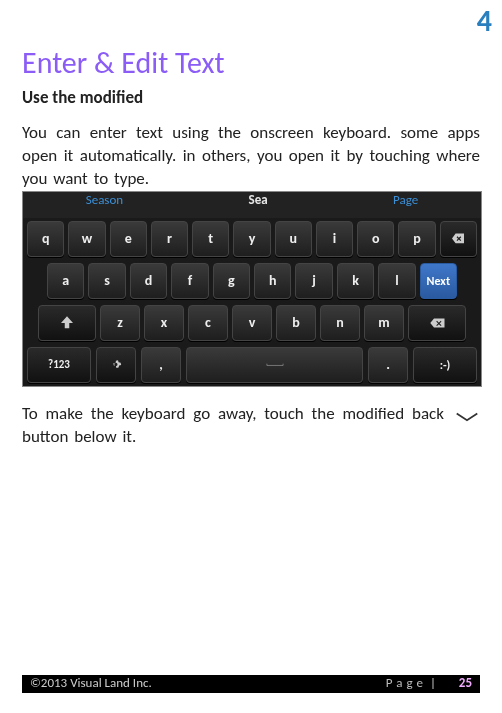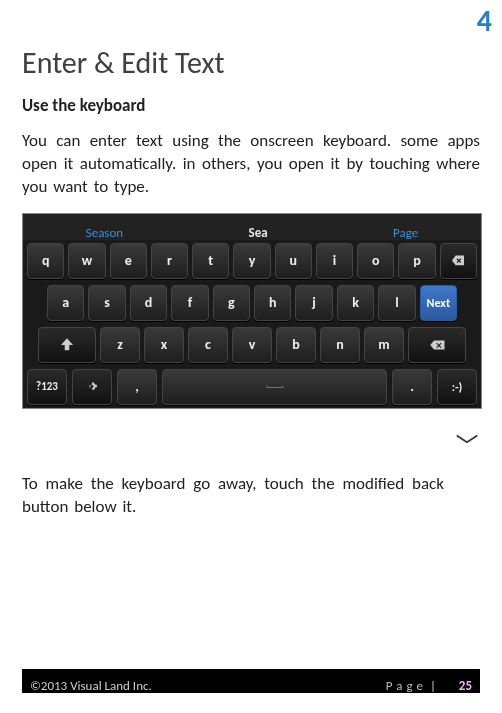--- a/index.html
+++ b/index.html
@@ -1,54 +1,54 @@
 <!DOCTYPE html>
 <html><head>
 <meta charset="utf-8">
 <style>
   * { box-sizing: border-box; margin: 0; padding: 0; }
   html, body { width: 502px; height: 713px; font-family: Calibri, Arial, sans-serif; background: #fff; color: #222; }
   .page { position: relative; width: 502px; height: 713px; overflow: hidden; }
   .chapter-number { position: absolute; top: 2px; right: 10px; font-size: 30px; font-weight: bold; color: #2a7fbf; }
   .content { padding: 44px 22px 0 22px; }
-  .title { color: #404040; font-size: 30px; font-weight: 400; margin-bottom: 14px; }
+  .title { color: #8b5cf6; font-size: 30px; font-weight: 400; margin-bottom: 6px; }
   .heading { font-weight: bold; font-size: 17px; margin-bottom: 14px; }
-  .para { font-size: 17px; line-height: 1.35; text-align: justify; margin-bottom: 14px; word-spacing: 2px;}
+  .para { font-size: 17px; line-height: 1.35; text-align: justify; word-spacing: 2px;}
   .kb-wrap { width: 460px; background: #1a1a1a; border: 1px solid #888; margin: 0 auto 16px auto; }
-  .kb-sugg { display: flex; justify-content: space-around; align-items: flex-end; height: 26px; background: #222; font-size: 13px; }
+  .kb-sugg { display: flex; justify-content: space-around; align-items: flex-start; height: 26px; background: #222; font-size: 13px; }
   .kb-sugg span { color: #3b8fd6; }
   .kb-sugg .hi { color: #e5e5e5; font-weight: bold; }
   .kb-row { display: flex; justify-content: center; gap: 4px; padding: 3px 4px; }
   .key { display: flex; align-items: center; justify-content: center; height: 36px; width: 40px; border-radius: 4px; background: linear-gradient(#3a3a3a,#1e1e1e); border: 1px solid #444; color: #eee; font-size: 14px; font-weight: bold; box-shadow: 0 1px 0 #000; }
   .kb-r2 .key { width: 40px; }
   .kb-r2 { padding-left: 24px; padding-right: 24px; }
   .key.wide { width: 58px; }
-  .key.wider { width: 40px; }
+  .key.wider { width: 64px; }
   .key.space { flex: 1; }
   .key.blue { background: linear-gradient(#3f77c9,#2a5aa0); border-color: #2a5aa0; color: #fff; font-size: 12px; }
   .key.dim { background: linear-gradient(#2a2a2a,#111); }
   .key svg { width: 18px; height: 18px; }
   .kb-r4 { gap: 5px; }
   .after-kb { display: flex; align-items: flex-start; gap: 10px; }
-  .after-kb .para { flex: 1; margin-bottom: 14px; margin-top: 48px; }
+  .after-kb .para { flex: 1; margin-bottom: 14px; }
   .back-glyph { margin-top: 4px; }
   .back-glyph svg { width: 26px; height: 12px; }
-  .footer { position: absolute; left: 22px; right: 22px; bottom: 20px; height: 24px; background: #000; color: #ccc; display: flex; align-items: flex-end; justify-content: space-between; padding: 0 8px; font-size: 13px; }
+  .footer { position: absolute; left: 22px; right: 22px; bottom: 20px; height: 18px; background: #000; color: #ccc; display: flex; align-items: flex-start; justify-content: space-between; padding: 0 8px; font-size: 13px; }
   .footer .page-label { letter-spacing: 4px; color: #bbb; padding-left: 23px; }
   .footer .page-num { color: #f0abfc; font-weight: bold; letter-spacing: 0; margin-left: 20px; }
 </style>
 </head>
 <body>
 
 <div class="page">
   <div class="chapter-number">4</div>
 
   <div class="content">
     <h1 class="title">Enter &amp; Edit Text</h1>
-    <div class="heading">Use the keyboard</div>
+    <div class="heading">Use the modified</div>
     <p class="para">You can enter text using the onscreen keyboard. some apps open it automatically. in others, you open it by touching where you want to type.</p>
 
     <div class="kb-wrap">
       <div class="kb-sugg">
         <span>Season</span>
         <span class="hi">Sea</span>
         <span>Page</span>
       </div>
       <div class="kb-row">
         <div class="key">q</div>

